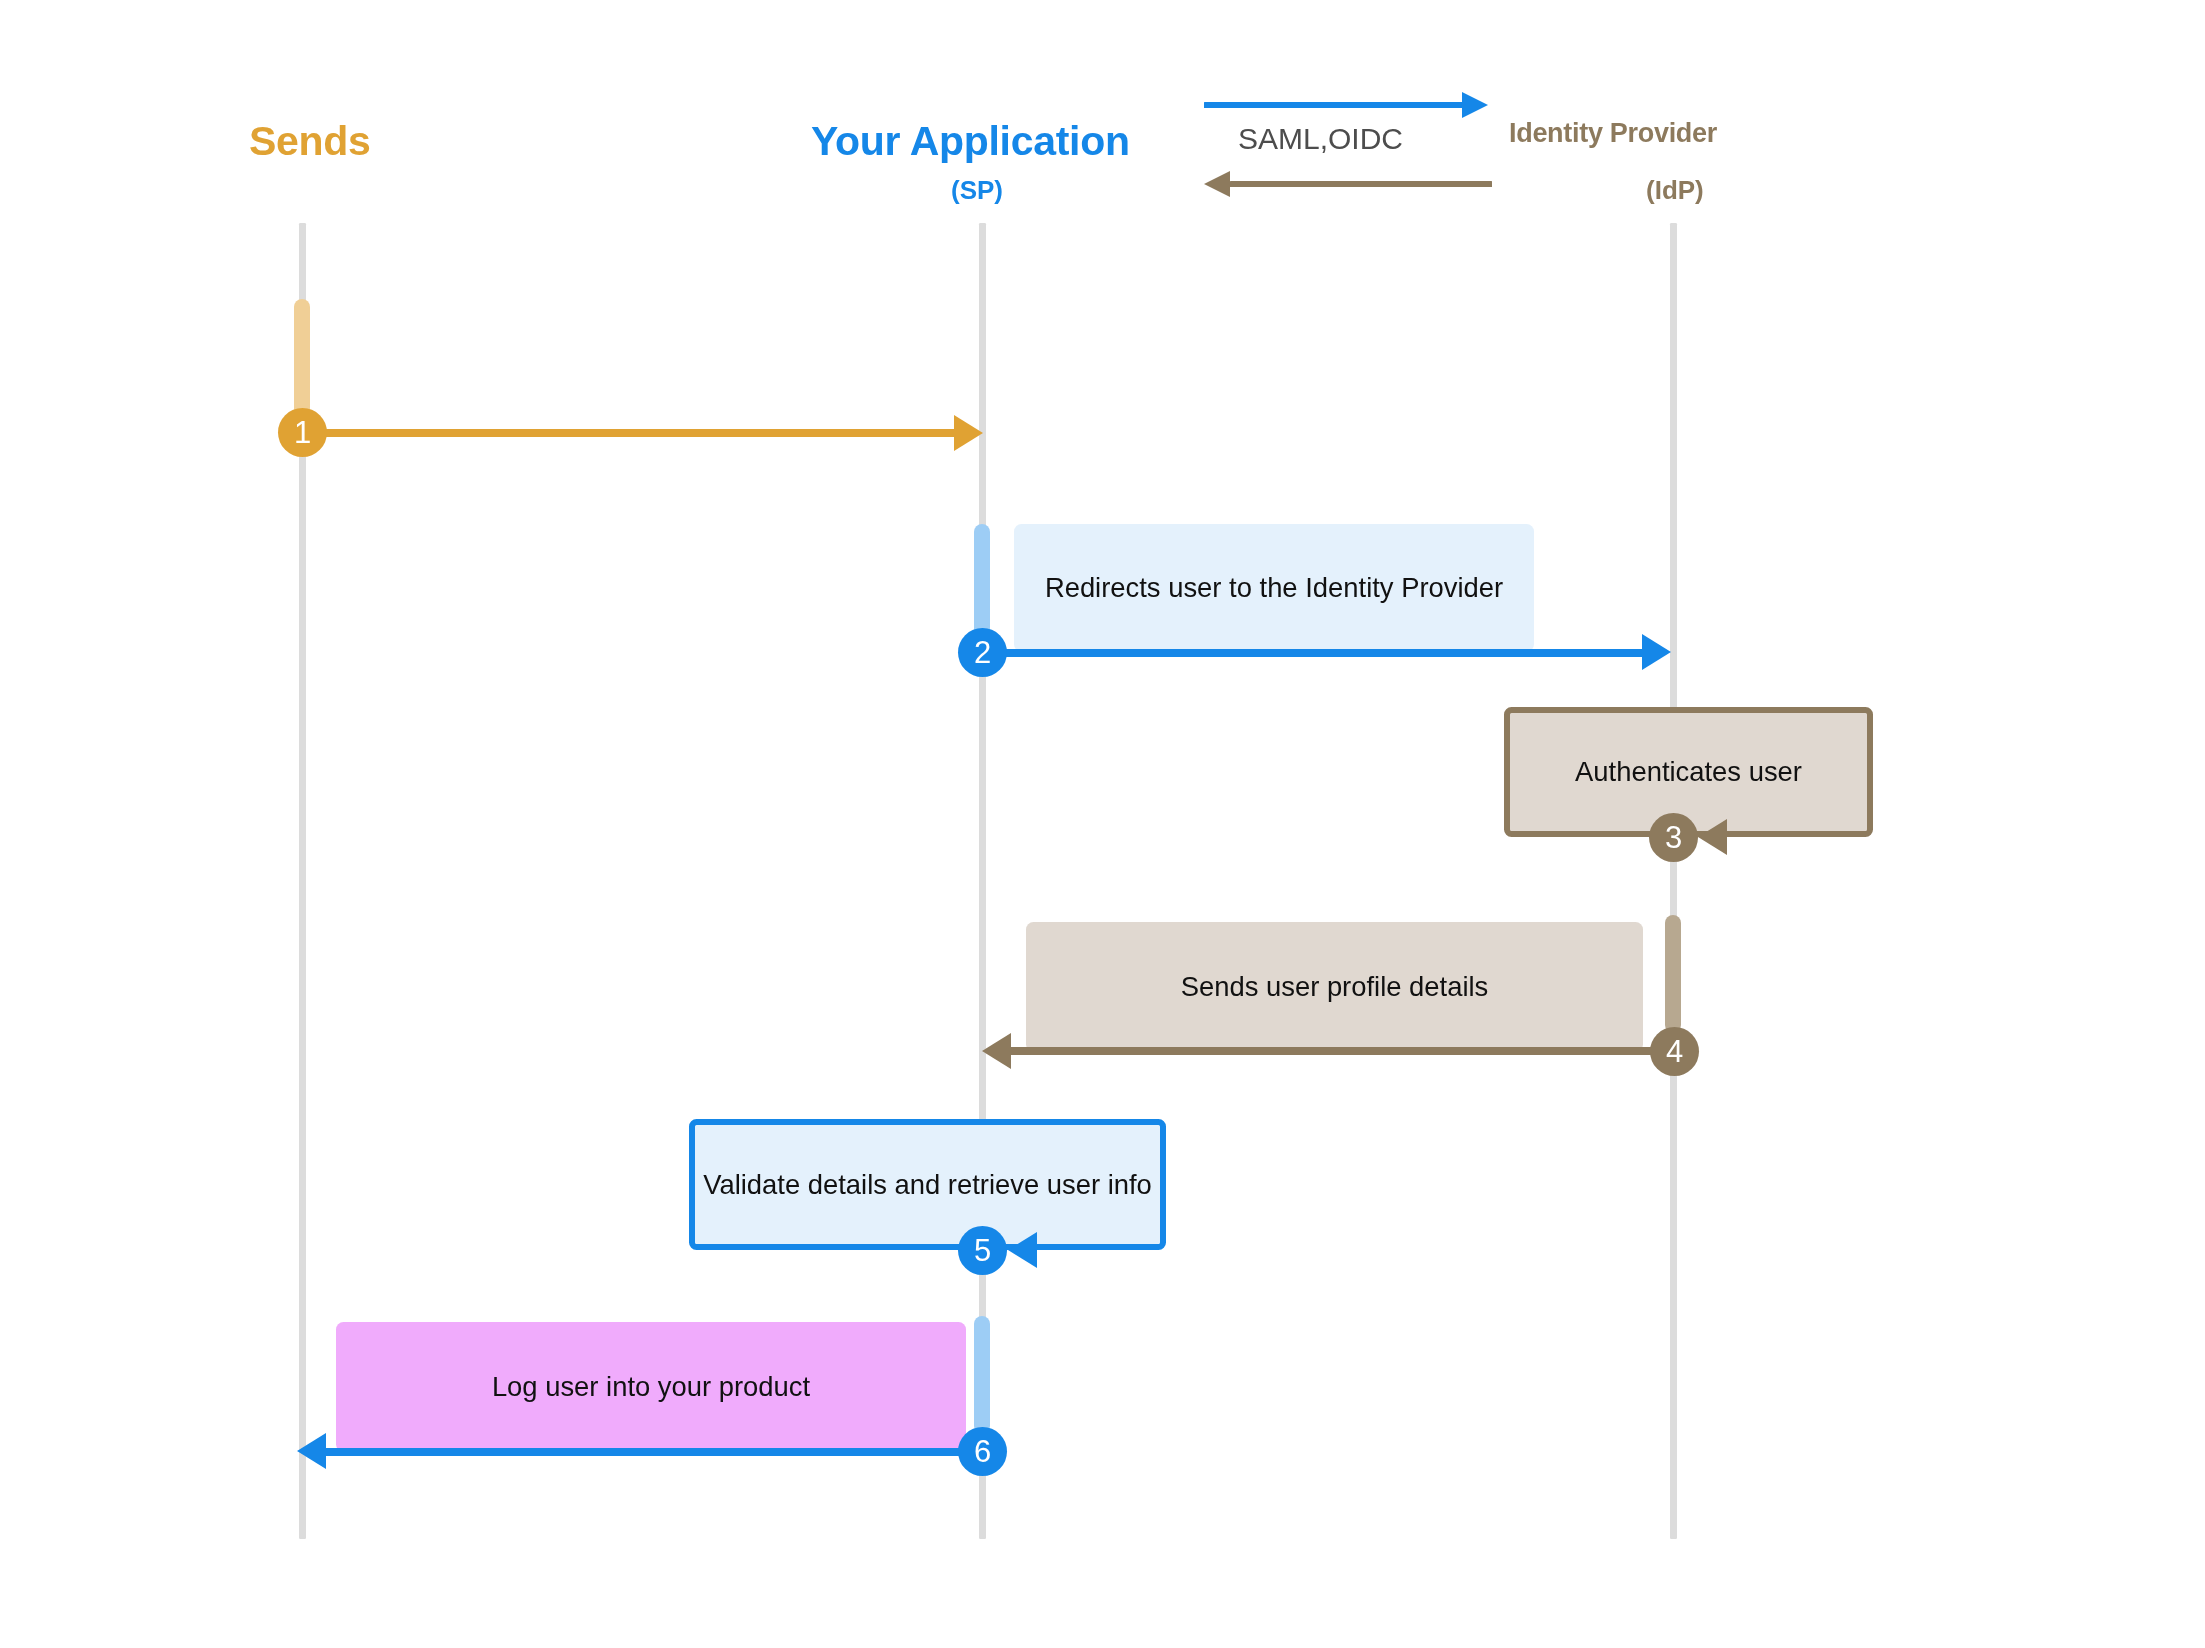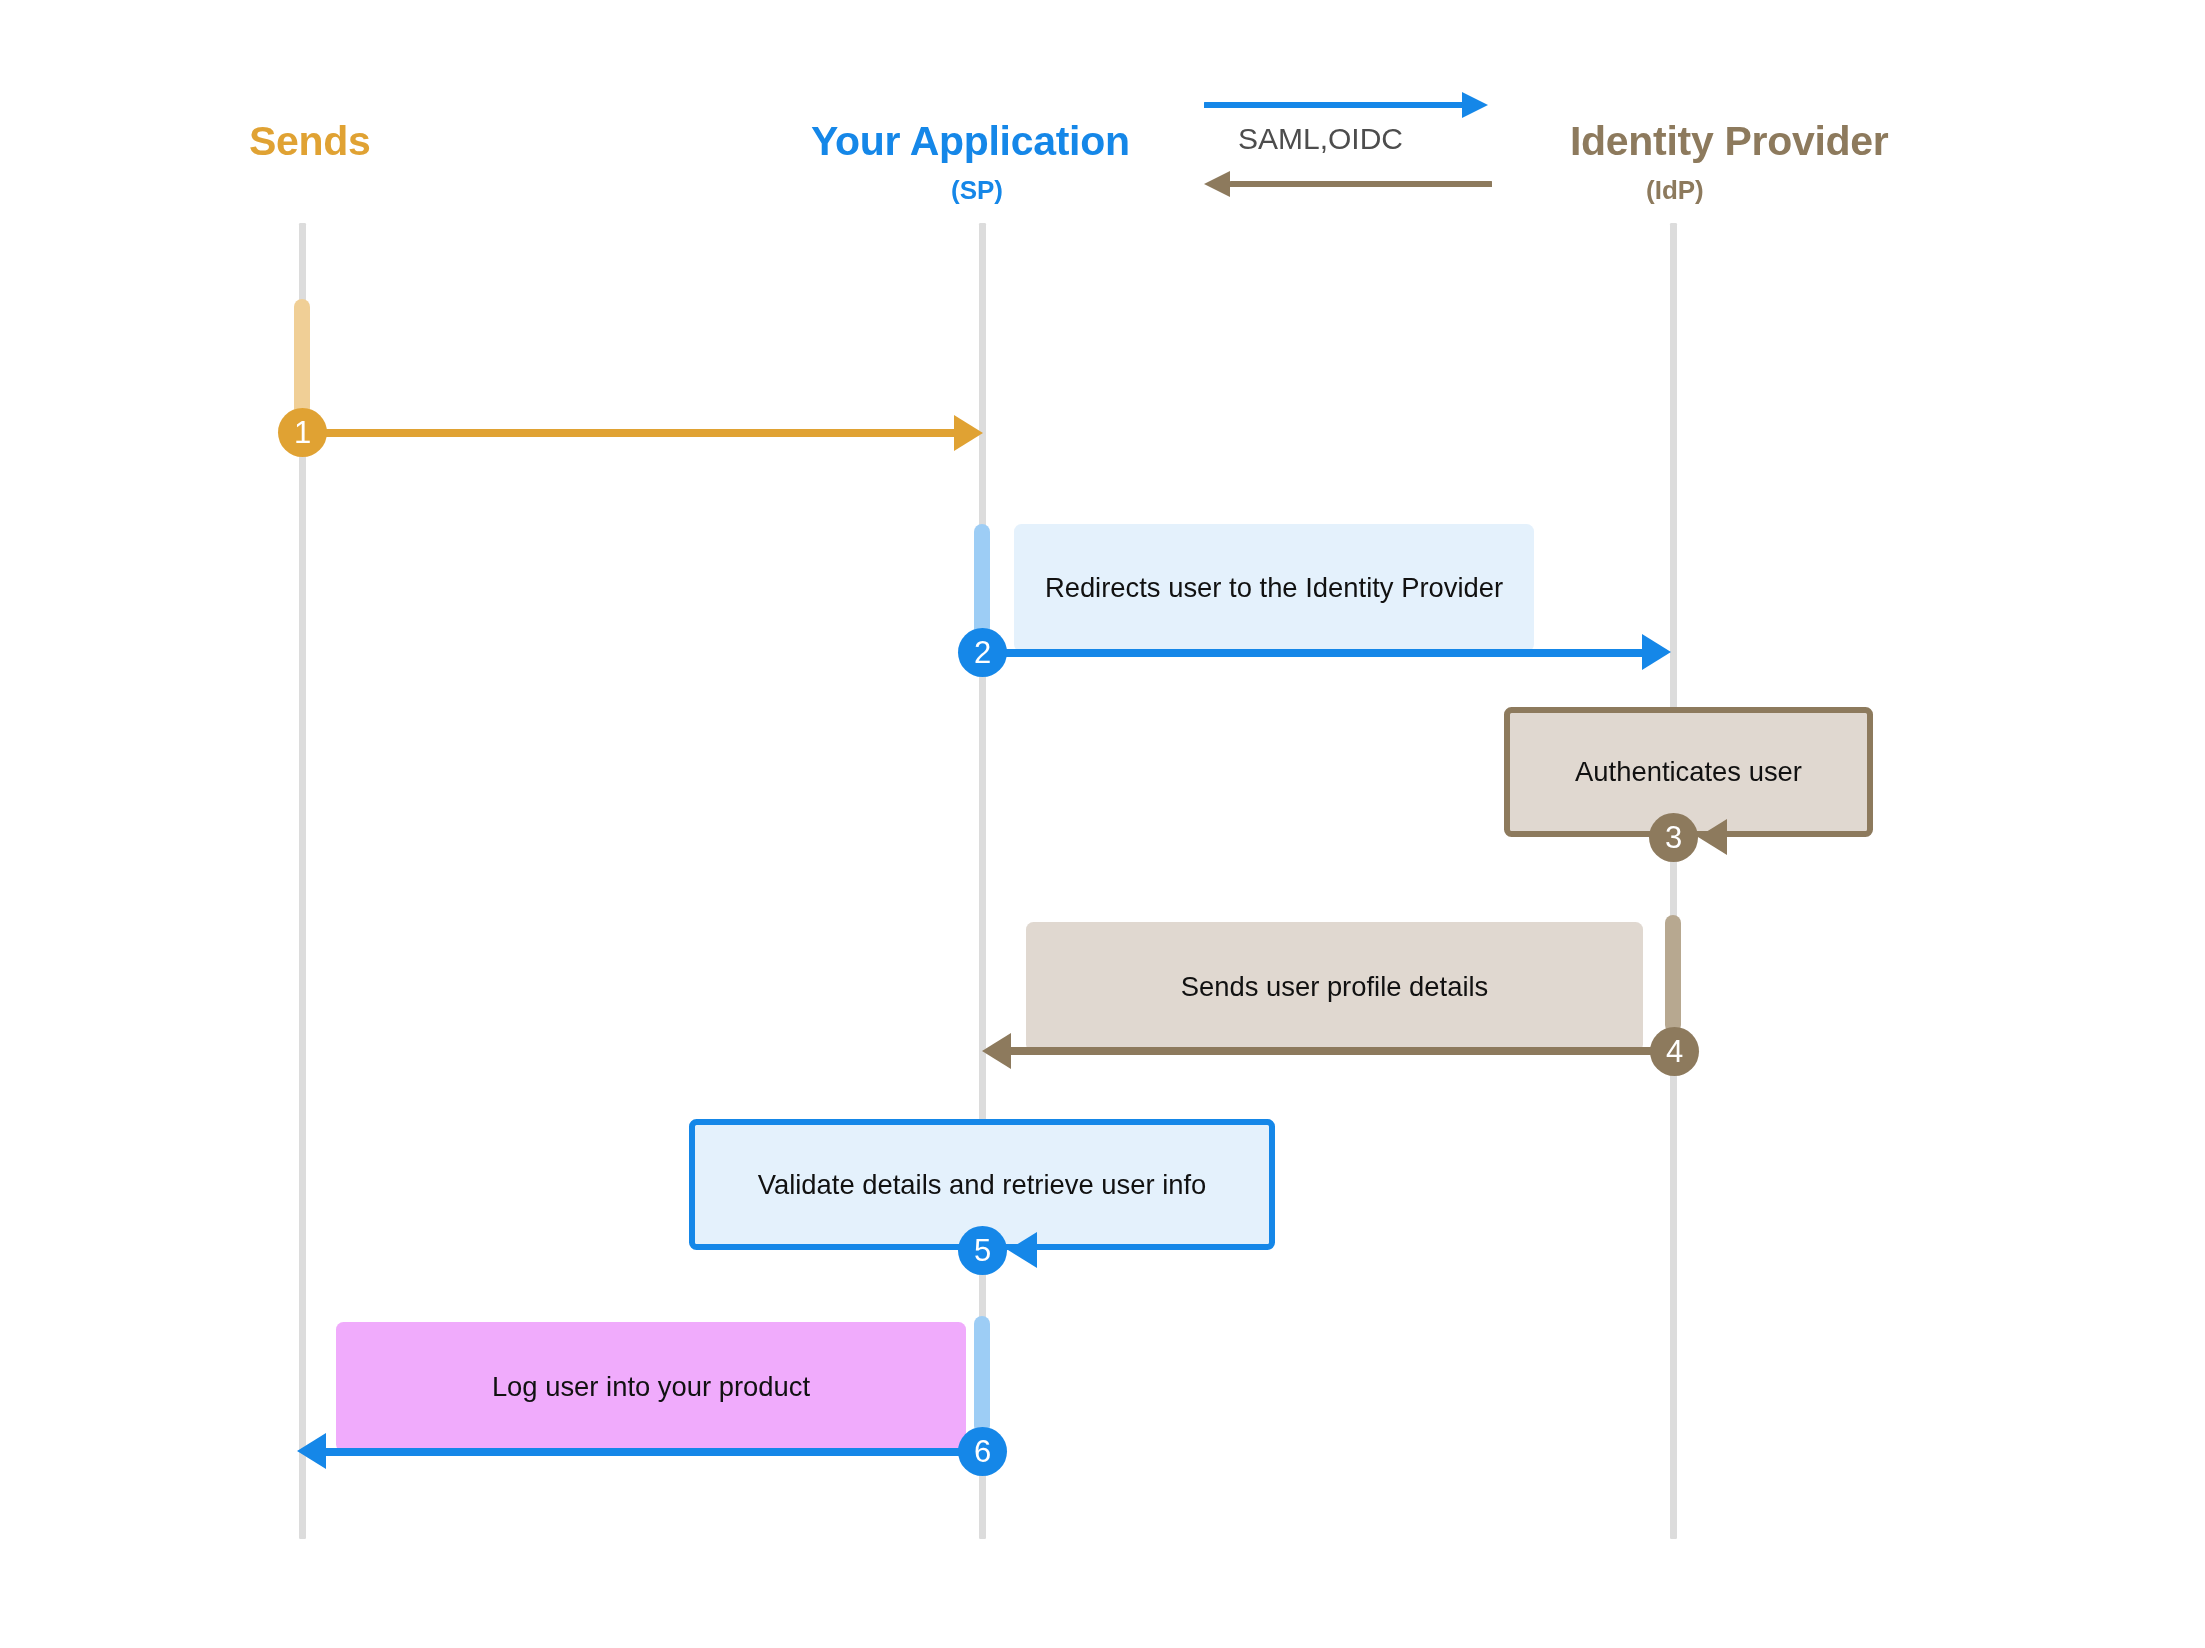--- a/index.html
+++ b/index.html
@@ -13,21 +13,21 @@
   .actor-title{
     position:absolute;font-weight:bold;white-space:nowrap;
     letter-spacing:-0.3px;
   }
   .actor-sub{
     position:absolute;white-space:nowrap;font-weight:bold;
   }
   #actor-user-title{left:249px;top:118px;font-size:41px;color:#e0a233;}
   #actor-sp-title{left:811px;top:118px;font-size:41px;color:#1587e8;}
   #actor-sp-sub{left:951px;top:175px;font-size:26px;color:#1587e8;}
-  #actor-idp-title{left:1570px;top:118px;font-size:41px;color:#8d7a5d;}
+  #actor-idp-title{left:1509px;top:118px;font-size:27px;color:#8d7a5d;}
   #actor-idp-sub{left:1646px;top:175px;font-size:26px;color:#8d7a5d;}
 
   
   #proto-label{
     position:absolute;left:1238px;top:122px;font-size:30px;color:#4d4d4d;
     white-space:nowrap;letter-spacing:0px;
   }
   .proto-line{position:absolute;height:6.2px;border-radius:0.6px;}
   .proto-head{position:absolute;width:0;height:0;}
 
@@ -125,21 +125,21 @@
     <span>Sends user profile details</span>
   </div>
 
   <div class="arrow-line" style="left:1010px;top:1047px;width:664px;background:#8d7a5d;"></div>
   <div class="arrow-head" style="left:982px;top:1033px;border-top:18px solid transparent;border-bottom:18px solid transparent;border-right:29px solid #8d7a5d;"></div>
 
   <div class="step-circle" style="left:1650px;top:1027px;background:#8d7a5d;">
     <span>4</span>
   </div>
 
-  <div class="msgbox" style="left:689px;top:1119px;width:586px;height:131px;background:#e4f1fc;border:6.9px solid #1587e8;">
+  <div class="msgbox" style="left:689px;top:1119px;width:477px;height:131px;background:#e4f1fc;border:6.9px solid #1587e8;">
     <span>Validate details and retrieve user info</span>
   </div>
 
   <div class="arrow-head" style="left:1008px;top:1232px;border-top:18px solid transparent;border-bottom:18px solid transparent;border-right:29px solid #1587e8;"></div>
 
   <div class="step-circle" style="left:958px;top:1226px;background:#1587e8;">
     <span>5</span>
   </div>
 
   <div class="activation" style="left:974px;top:1316px;height:118px;background:#9dcdf5;"></div>

